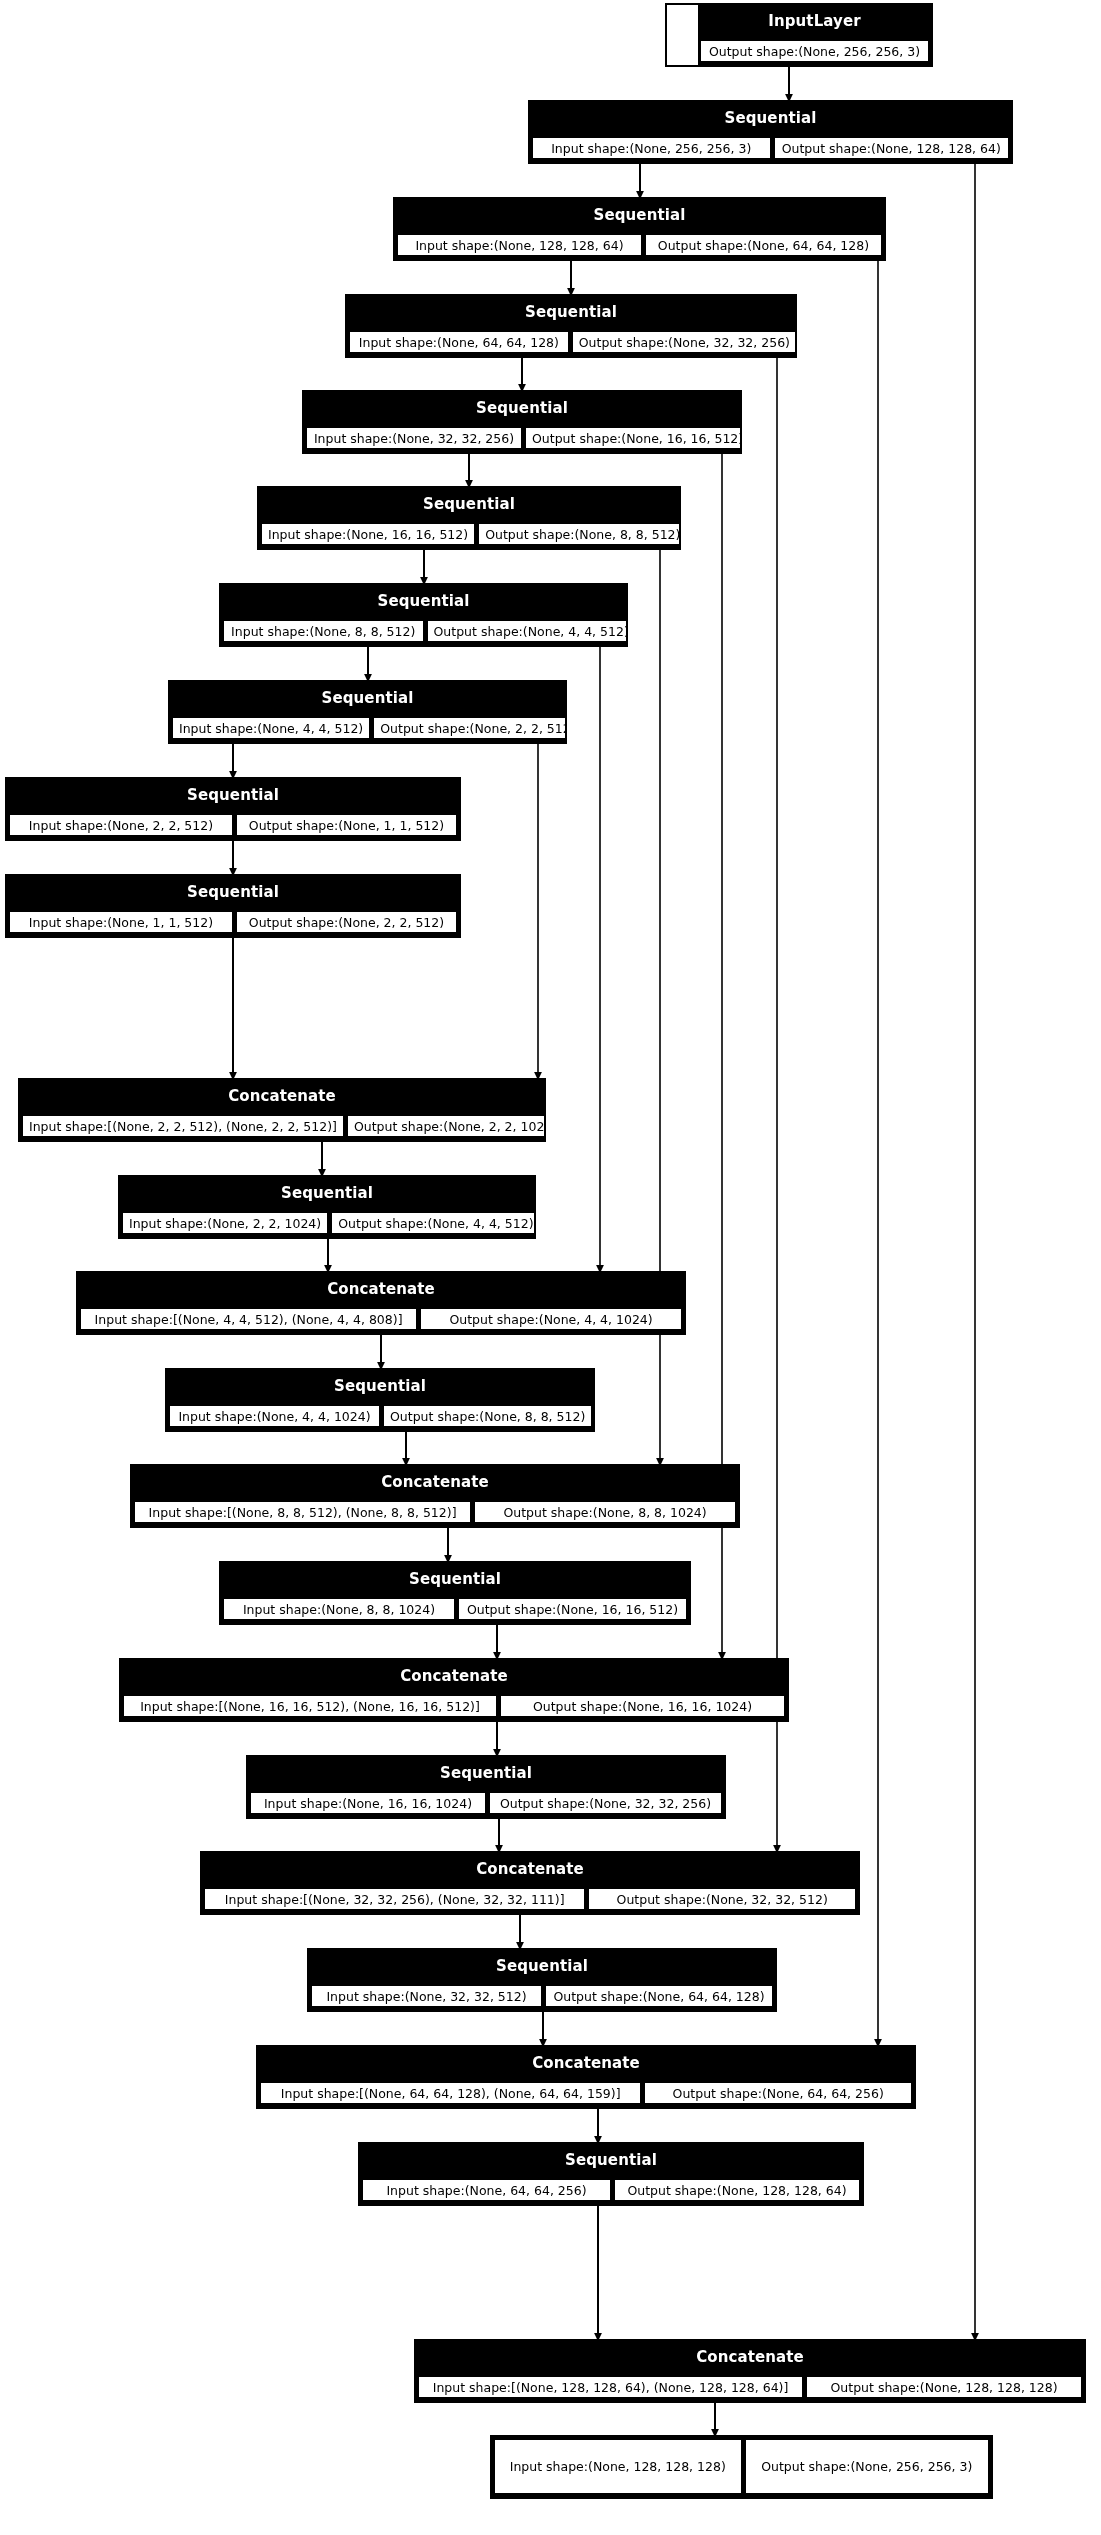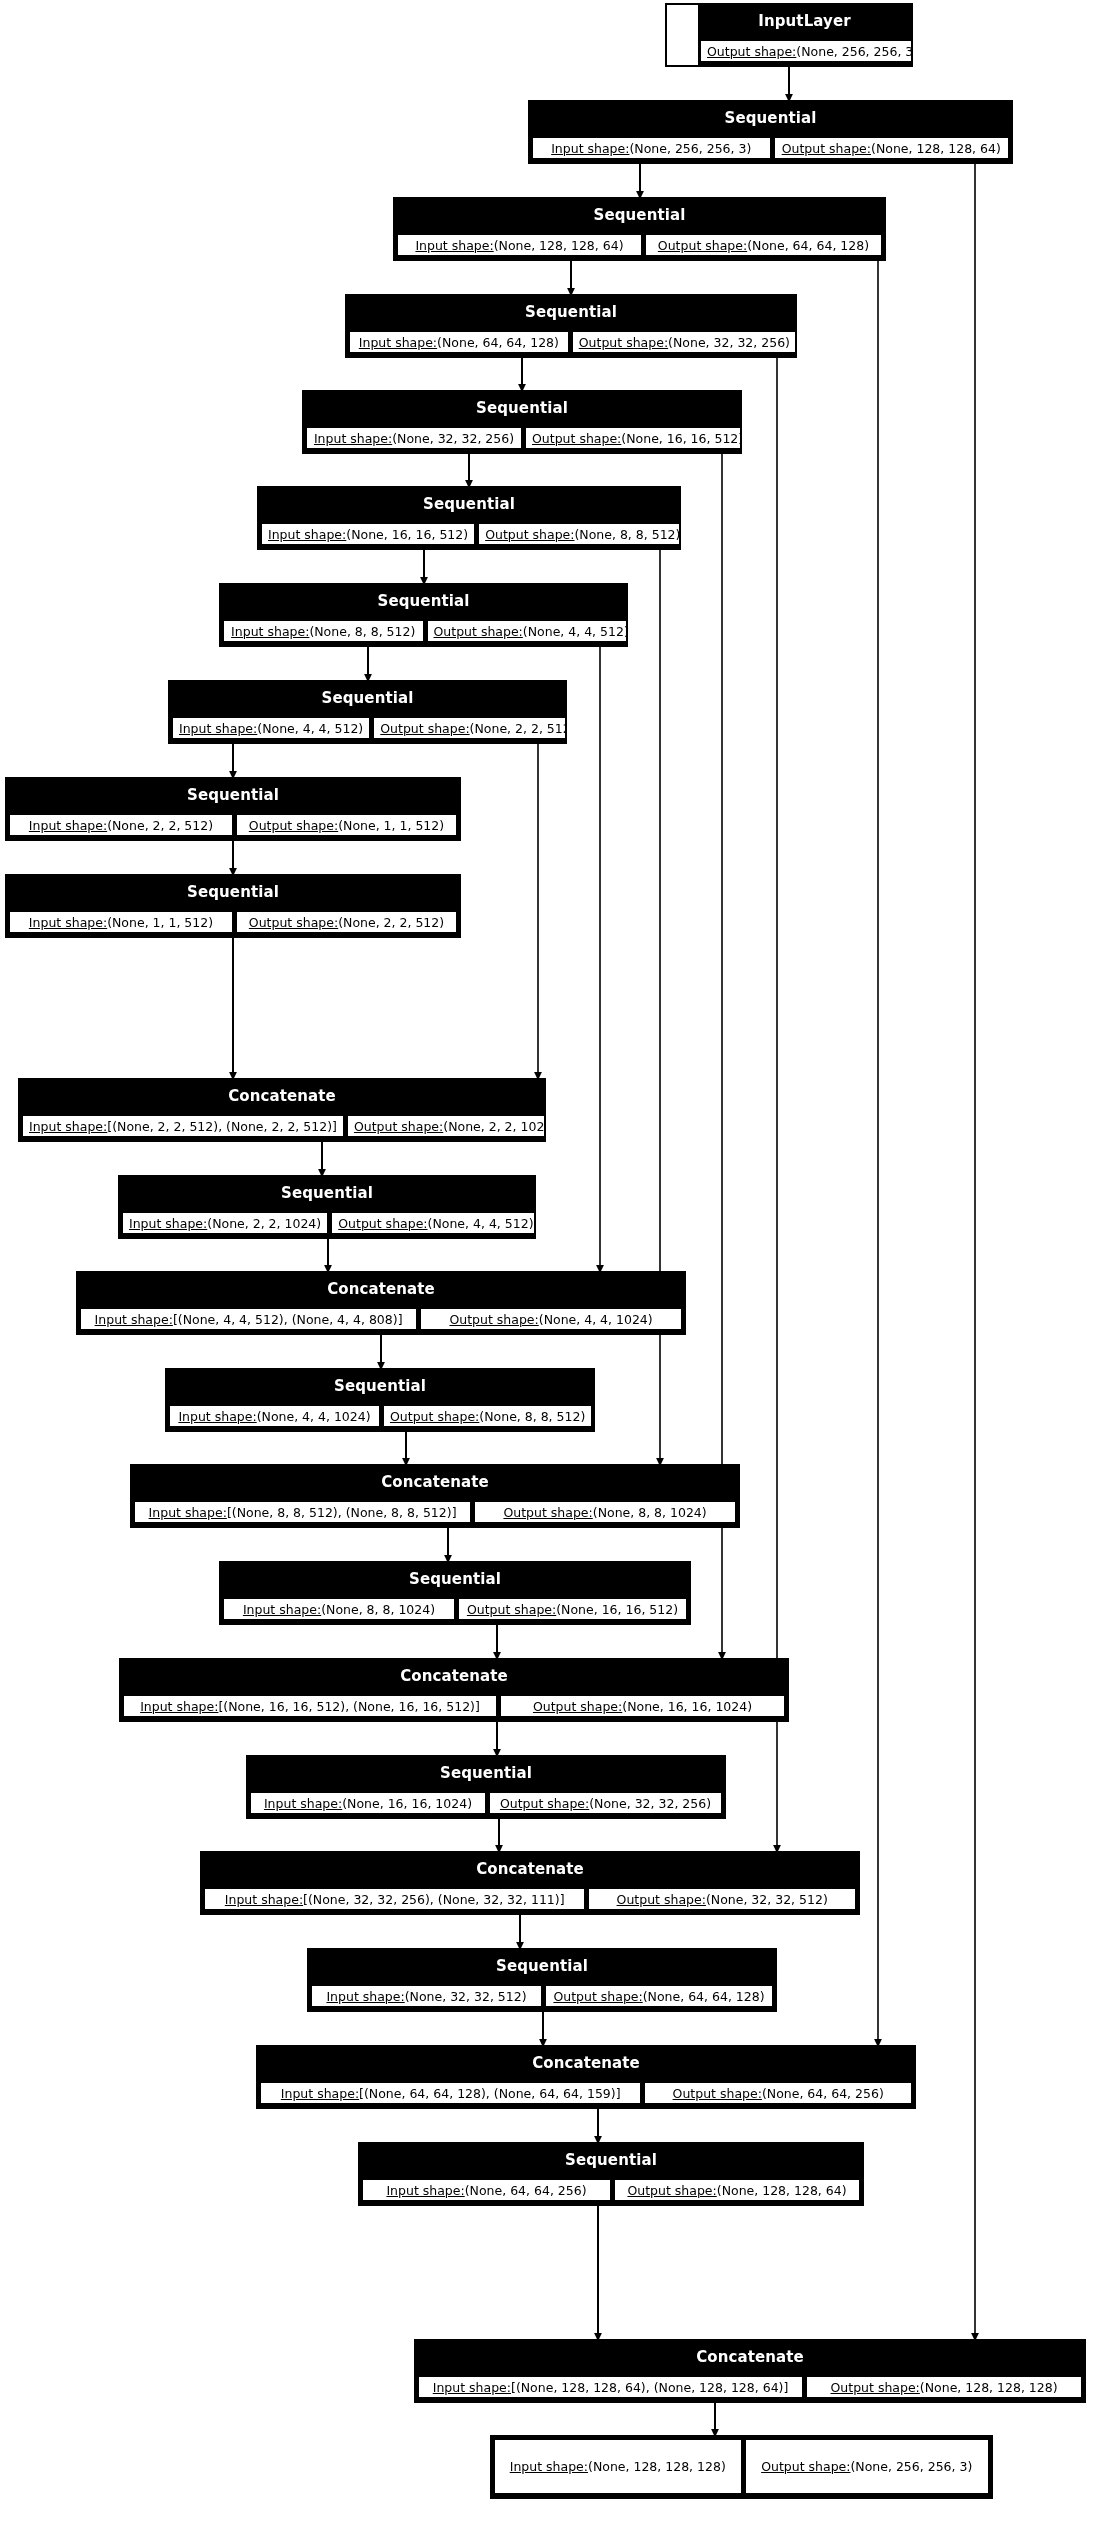--- a/index.html
+++ b/index.html
@@ -60,21 +60,21 @@
     display: flex;
     align-items: center;
     justify-content: center;
     white-space: nowrap;
     border: 1px solid #000000;
     flex: 0 0 auto;
     padding: 0 6px;
   }
   .shape-cell.full { flex: 1 1 auto; }
   .shape-cell b { font-weight: normal; }
-  .shape-label { font-weight: normal; text-decoration: underline; }
+  .shape-label { font-weight: normal; }
 </style>
 </head>
 <body>
 
 <div id="canvas">
   <svg id="edges" viewBox="0 0 1101 2535" width="1101" height="2535" xmlns="http://www.w3.org/2000/svg">
     <defs>
       <marker id="arrowhead" markerWidth="9" markerHeight="9" refX="4.2" refY="4" orient="auto" markerUnits="userSpaceOnUse">
         <path d="M 0 0 L 8.4 4 L 0 8 z" fill="#000000"></path>
       </marker>
@@ -106,21 +106,21 @@
         <path d="M 520 1915 L 520 1946" fill="none" stroke="#000000" stroke-width="2" marker-end="url(#arrowhead)"></path>
         <path d="M 543 2012 L 543 2043" fill="none" stroke="#000000" stroke-width="2" marker-end="url(#arrowhead)"></path>
         <path d="M 878 261 L 878 2043" fill="none" stroke="#000000" stroke-width="1.6" marker-end="url(#arrowhead)"></path>
         <path d="M 598 2109 L 598 2140" fill="none" stroke="#000000" stroke-width="2" marker-end="url(#arrowhead)"></path>
         <path d="M 598 2206 L 598 2337" fill="none" stroke="#000000" stroke-width="2" marker-end="url(#arrowhead)"></path>
         <path d="M 975 164 L 975 2337" fill="none" stroke="#000000" stroke-width="1.6" marker-end="url(#arrowhead)"></path>
         <path d="M 715 2403 L 715 2433" fill="none" stroke="#000000" stroke-width="2" marker-end="url(#arrowhead)"></path>
       </g>
   </svg>
   <div id="nodes">
-      <div class="node" style="left: 665px; top: 3px; width: 248px; height: 64px; padding-left: 31px;">
+      <div class="node" style="left: 665px; top: 3px; width: 268px; height: 64px; padding-left: 31px;">
         <div class="node-title">InputLayer</div>
         <div class="node-body">
           <div class="shape-cell full">
             <span class="shape-label">Output shape: </span>
             <b>(None, 256, 256, 3)</b>
           </div>
         </div>
       </div>
       <div class="node" style="left: 528px; top: 100px; width: 485px; height: 64px;">
         <div class="node-title">Sequential</div>

